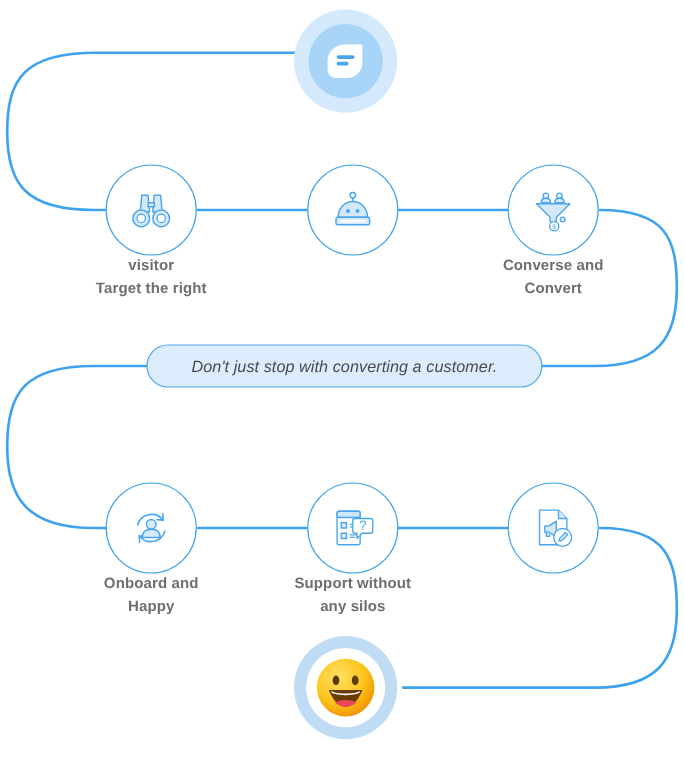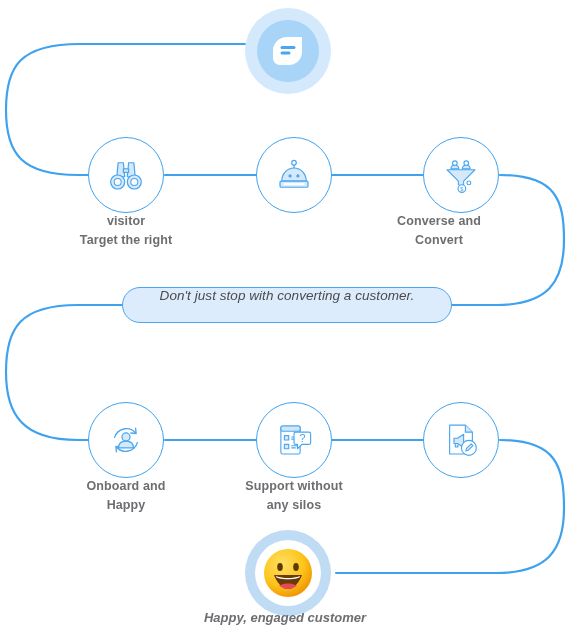--- a/index.html
+++ b/index.html
@@ -100,20 +100,21 @@
     position: absolute;
     left: 122px;
     top: 287px;
     width: 330px;
     height: 36px;
     box-sizing: border-box;
     border: 1.5px solid #4aa6f0;
     border-radius: 18px;
     background: #dcecfc;
     display: flex;
+    align-items: center;
     justify-content: center;
   }
   .callout-text {
     font-size: 13.5px;
     font-style: italic;
     color: #4a4a4c;
     letter-spacing: 0.05px;
   }
 
   .footer-label {
@@ -208,21 +209,21 @@
         <path d="M12.5 17 C12.5 14 14.5 12.8 17 12.8 C19.5 12.8 21.5 14 21.5 17 Z"></path>
         <circle cx="30" cy="10.5" r="2.6" fill="#ffffff"></circle>
         <path d="M25.5 17 C25.5 14 27.5 12.8 30 12.8 C32.5 12.8 34.5 14 34.5 17 Z"></path>
         <path d="M8 18 L40 18 L27 31 L27 39 L21 35 L21 31 Z"></path>
         <circle cx="25" cy="39.5" r="4.4" fill="#ffffff"></circle>
       </g>
       <circle cx="33" cy="33" r="2.2" fill="none" stroke="#4aa6f0" stroke-width="1.3"></circle>
       <text x="25" y="42.4" font-size="6.5" fill="#4aa6f0" text-anchor="middle" font-family="Liberation Sans, sans-serif">$</text>
     </svg>
   </div>
-  <div class="node-label" style="left:364px; top:212px;">
+  <div class="node-label" style="left:386px; top:212px;">
     <div>Converse and</div>
     <div>Convert</div>
   </div>
 
   <div class="callout">
     <span class="callout-text">Don't just stop with converting a customer.</span>
   </div>
 
   <div class="node" style="left:88px; top:402px;">
     <svg width="42" height="42" viewBox="0 0 48 48">
@@ -294,15 +295,14 @@
         <ellipse cx="35" cy="21" rx="2.8" ry="4" fill="#5c3a00"></ellipse>
         <path d="M13 29 C13 29 18 43 27 43 C36 43 41 29 41 29 Z" fill="#6b3b05"></path>
         <path d="M15 30 C15 30 19.5 32 27 32 C34.5 32 39 30 39 30 L38.5 31.5
                  C38.5 31.5 34 33.3 27 33.3 C20 33.3 15.5 31.5 15.5 31.5 Z" fill="#ffffff"></path>
         <path d="M18 39.5 C21 42 24 43 27 43 C30 43 33 42 36 39.5 C33 38 30 37.4 27 37.4
                  C24 37.4 21 38 18 39.5 Z" fill="#e8485c"></path>
       </svg>
     </div>
   </div>
 
-  <div class="footer-label">Happy, engaged customer</div>
 
 </div>
 
 </body></html>

